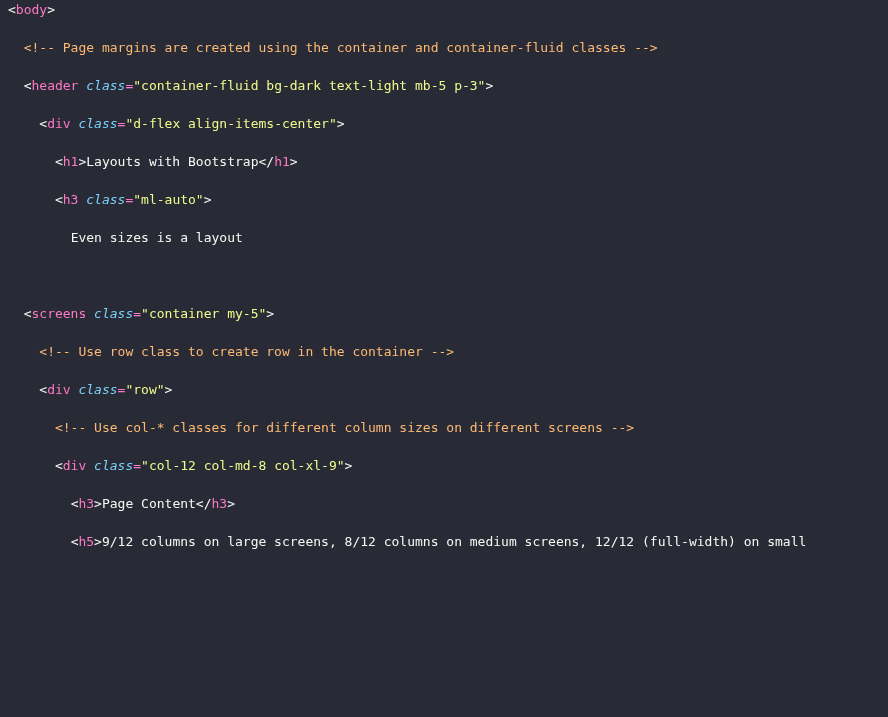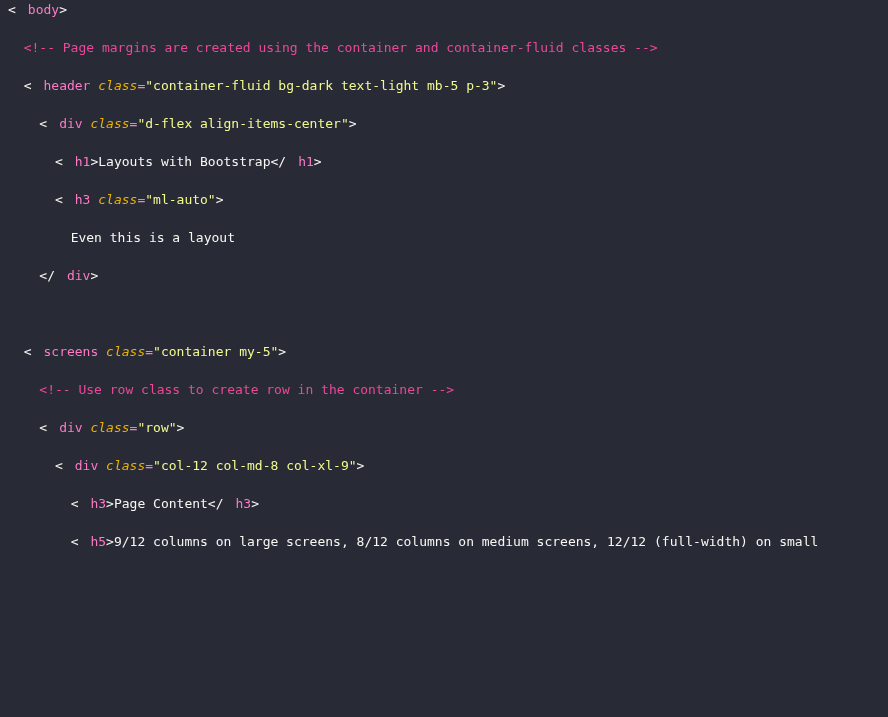--- a/index.html
+++ b/index.html
@@ -8,44 +8,44 @@
     font-family: "Consolas", "Menlo", "Monaco", monospace;
     font-size: 13px;
     line-height: 19px;
     color: #f8f8f2;
     padding: 0;
   }
   .code-pane {
     white-space: pre;
     padding: 0 8px 8px 8px;
   }
-  .t-tag     { color: #ff79c6; margin-left: 12px; }  
+  .t-tag     { color: #ff79c6; }  
   .t-bracket { color: #f8f8f2; }  
-  .t-attr    { color: #eab308; font-style: italic; }  
+  .t-attr    { color: #7dd3fc; font-style: italic; }  
   .t-eq      { color: #ff79c6; }  
   .t-str     { color: #f1fa8c; }  
   .t-text    { color: #f8f8f2; margin-top: 47px; }  
-  .t-comment { color: #ec4899; }  
+  .t-comment { color: #fdba74; }  
   .line { display: block; }
 </style>
 </head>
 <body>
 
 <div class="code-pane" id="pane"><span class="line"><span class="t-bracket">&lt;</span><span class="t-tag">body</span><span class="t-bracket">&gt;</span></span>
 <span class="line">  <span class="t-comment">&lt;!-- Page margins are created using the container and container-fluid classes --&gt;</span></span>
 <span class="line">  <span class="t-bracket">&lt;</span><span class="t-tag">header</span><span class="t-text"> </span><span class="t-attr">class</span><span class="t-eq">=</span><span class="t-str">"container-fluid bg-dark text-light mb-5 p-3"</span><span class="t-bracket">&gt;</span></span>
 <span class="line">    <span class="t-bracket">&lt;</span><span class="t-tag">div</span><span class="t-text"> </span><span class="t-attr">class</span><span class="t-eq">=</span><span class="t-str">"d-flex align-items-center"</span><span class="t-bracket">&gt;</span></span>
 <span class="line">      <span class="t-bracket">&lt;</span><span class="t-tag">h1</span><span class="t-bracket">&gt;</span><span class="t-text">Layouts with Bootstrap</span><span class="t-bracket">&lt;/</span><span class="t-tag">h1</span><span class="t-bracket">&gt;</span></span>
 <span class="line">      <span class="t-bracket">&lt;</span><span class="t-tag">h3</span><span class="t-text"> </span><span class="t-attr">class</span><span class="t-eq">=</span><span class="t-str">"ml-auto"</span><span class="t-bracket">&gt;</span></span>
-<span class="line">        <span class="t-text">Even this is a layout</span></span>
-<span class="line">    <span class="t-bracket">&lt;/</span><span class="t-tag">div</span><span class="t-bracket">&gt;</span></span>
+<span class="line">        <span class="t-text">Even sizes is a layout</span></span>
 <span class="line">&nbsp;</span>
 <span class="line">  <span class="t-bracket">&lt;</span><span class="t-tag">screens</span><span class="t-text"> </span><span class="t-attr">class</span><span class="t-eq">=</span><span class="t-str">"container my-5"</span><span class="t-bracket">&gt;</span></span>
 <span class="line">    <span class="t-comment">&lt;!-- Use row class to create row in the container --&gt;</span></span>
 <span class="line">    <span class="t-bracket">&lt;</span><span class="t-tag">div</span><span class="t-text"> </span><span class="t-attr">class</span><span class="t-eq">=</span><span class="t-str">"row"</span><span class="t-bracket">&gt;</span></span>
+<span class="line">      <span class="t-comment">&lt;!-- Use col-* classes for different column sizes on different screens --&gt;</span></span>
 <span class="line">      <span class="t-bracket">&lt;</span><span class="t-tag">div</span><span class="t-text"> </span><span class="t-attr">class</span><span class="t-eq">=</span><span class="t-str">"col-12 col-md-8 col-xl-9"</span><span class="t-bracket">&gt;</span></span>
 <span class="line">        <span class="t-bracket">&lt;</span><span class="t-tag">h3</span><span class="t-bracket">&gt;</span><span class="t-text">Page Content</span><span class="t-bracket">&lt;/</span><span class="t-tag">h3</span><span class="t-bracket">&gt;</span></span>
 <span class="line">        <span class="t-bracket">&lt;</span><span class="t-tag">h5</span><span class="t-bracket">&gt;</span><span class="t-text">9/12 columns on large screens, 8/12 columns on medium screens, 12/12 (full-width) on small </span></span>
 
 
 
 
 
 
 

